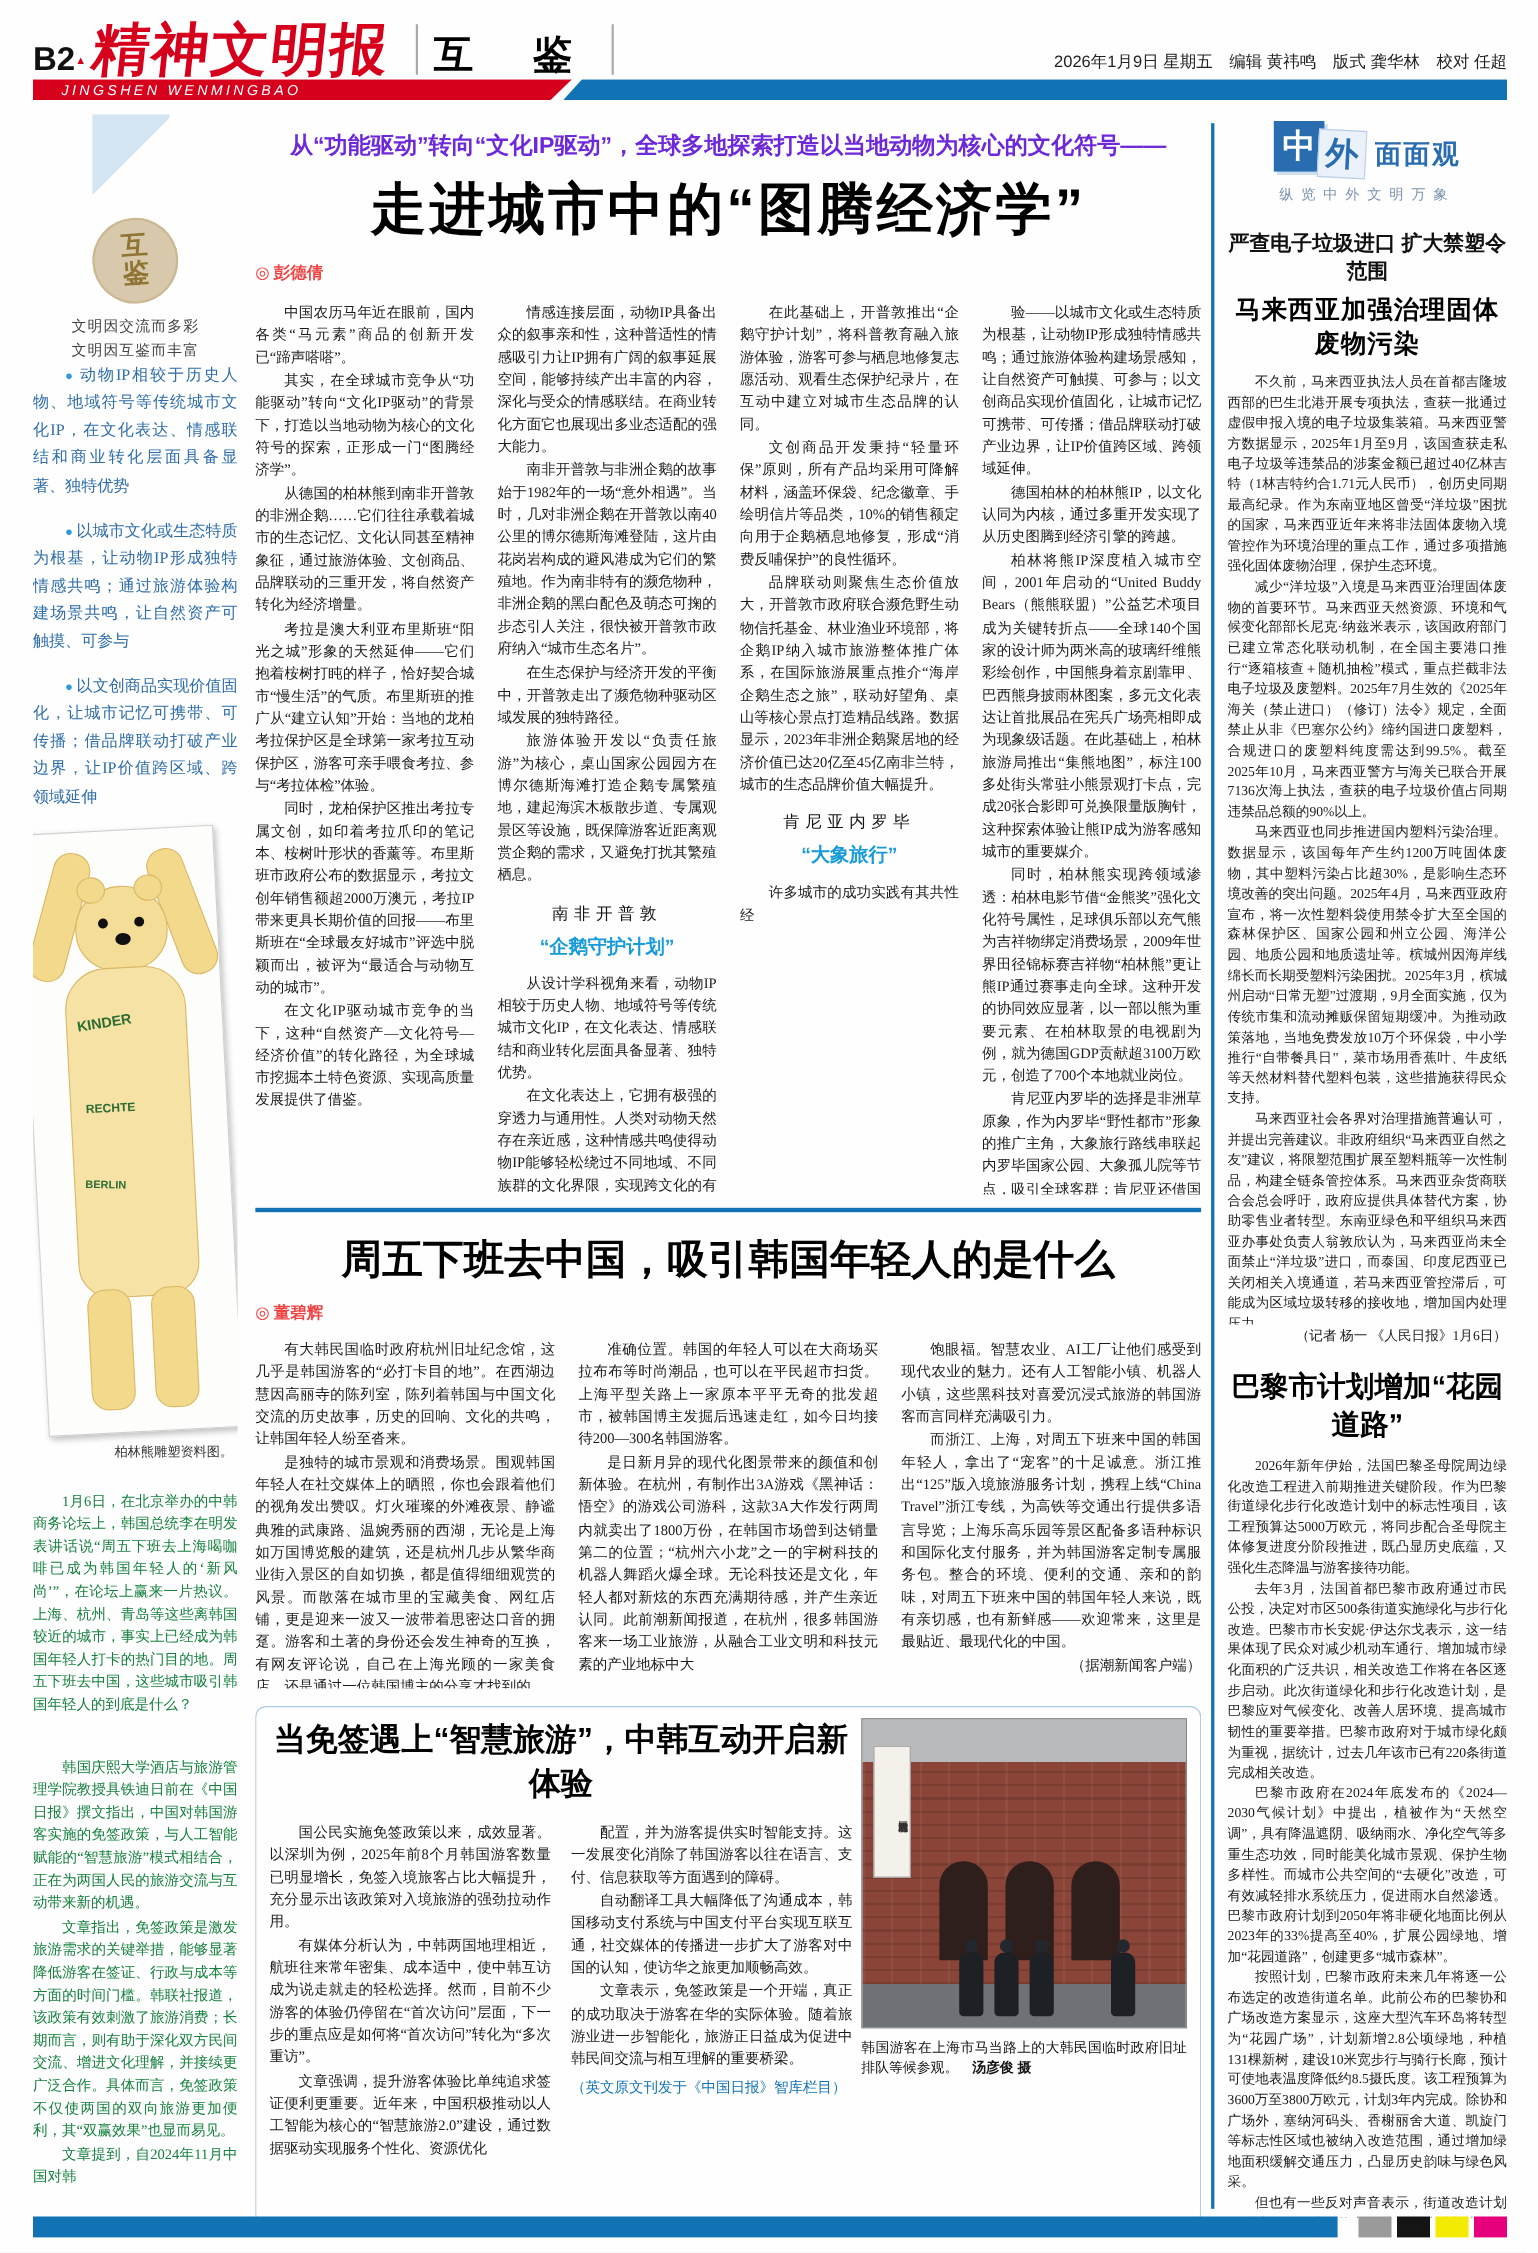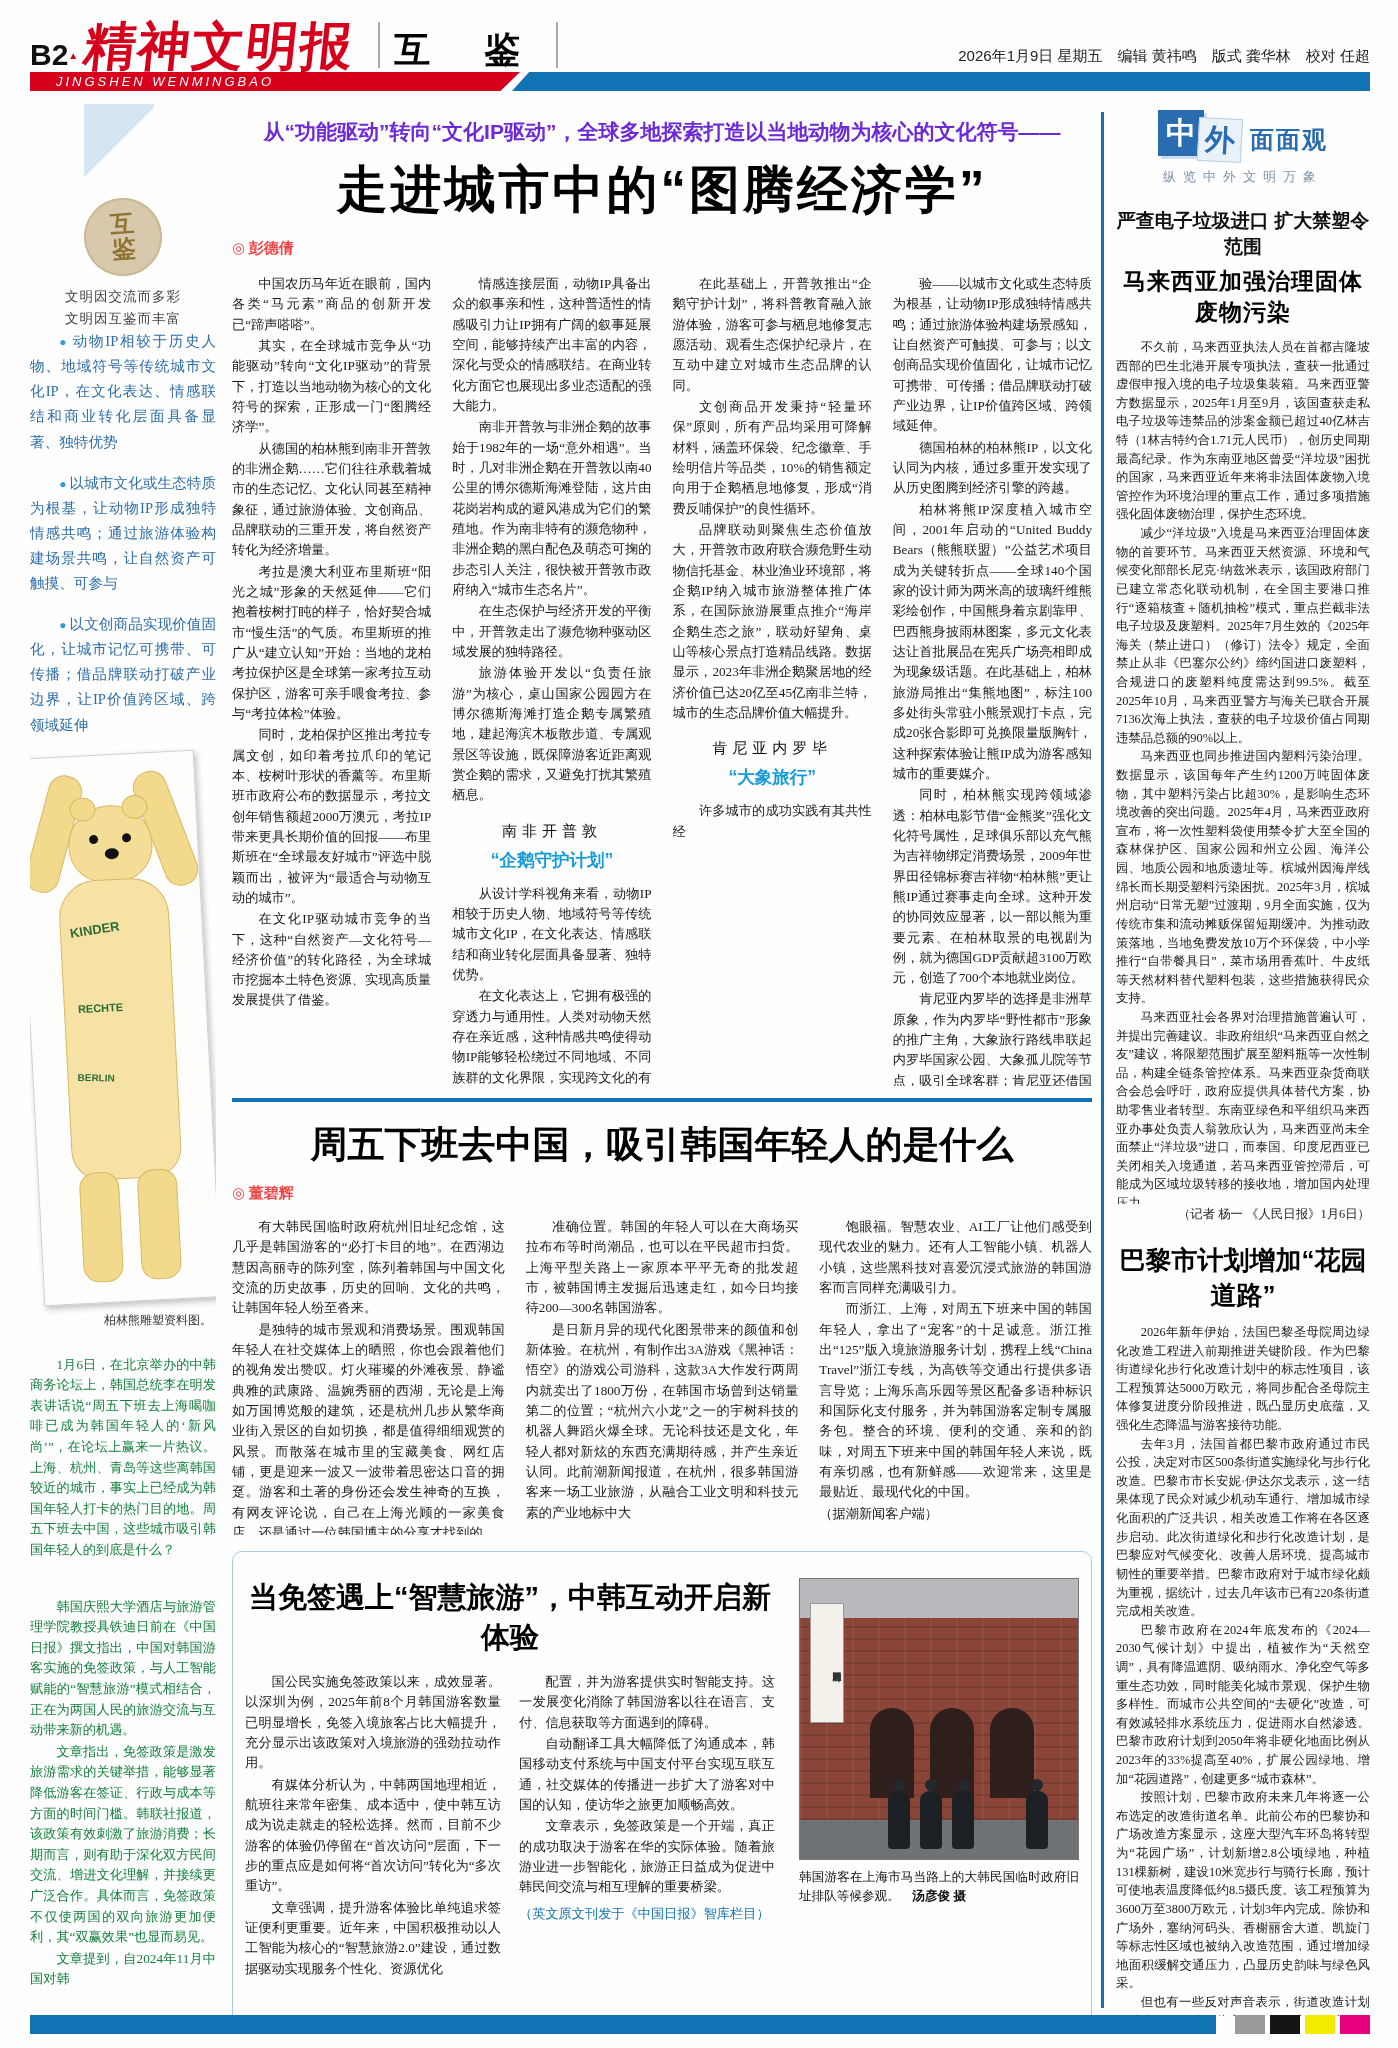--- a/index.html
+++ b/index.html
@@ -46,24 +46,24 @@
   .subhead { text-align:center; margin:14px 0 10px; }
   .subhead .s1 { font-size:15px; letter-spacing:5px; color:#111; }
   .subhead .s2 { font-family:"Liberation Sans",sans-serif; font-size:17.5px; font-weight:900; color:#179bd8; margin-top:4px; }
 
   .hrule { height:4px; background:#1173b4; margin:12px 0 0; }
 
   
   .mid-title { text-align:center; font-family:"Liberation Sans",sans-serif; font-weight:900; font-size:37px; color:#000; margin-top:18px; }
   .mid-cols { display:flex; gap:21px; margin-top:14px; }
   .mid-cols .col { flex:1; height:318px; overflow:hidden; text-align:justify; font-size:13.2px; line-height:1.54; color:#1a1a1a; }
-  .attr-line { text-indent:0 !important; }
-
-  
-  .bottom-box { border:1px solid #a9cbe4; border-radius:10px; margin-top:16px; padding:26px 12px 10px; display:flex; gap:24px; }
+  .attr-line { text-align:right; text-indent:0 !important; }
+
+  
+  .bottom-box { border:1px solid #a9cbe4; border-radius:10px; margin-top:16px; padding:10px 12px 10px; display:flex; gap:8px; }
   .bot-left { width:530px; }
   .bot-title { text-align:center; font-family:"Liberation Sans",sans-serif; font-weight:900; font-size:29px; color:#000; }
   .bot-cols { display:flex; gap:18px; margin-top:14px; }
   .bot-cols .col { flex:1; height:356px; overflow:hidden; text-align:justify; font-size:13.2px; line-height:1.54; color:#1a1a1a; }
   .note { color:#1173b4; text-indent:0 !important; margin-top:6px; }
   .photo-wrap { flex:1; }
   .photo { position:relative; width:100%; height:282px; background:linear-gradient(#b7b9bd 0 14%, #8a4438 14% 86%, #6e7276 86%);
            overflow:hidden; border:1px solid #777; }
   .photo .brick { position:absolute; inset:14% 0 14% 0;
            background:repeating-linear-gradient(0deg,rgba(0,0,0,.12) 0 2px,transparent 2px 12px),

